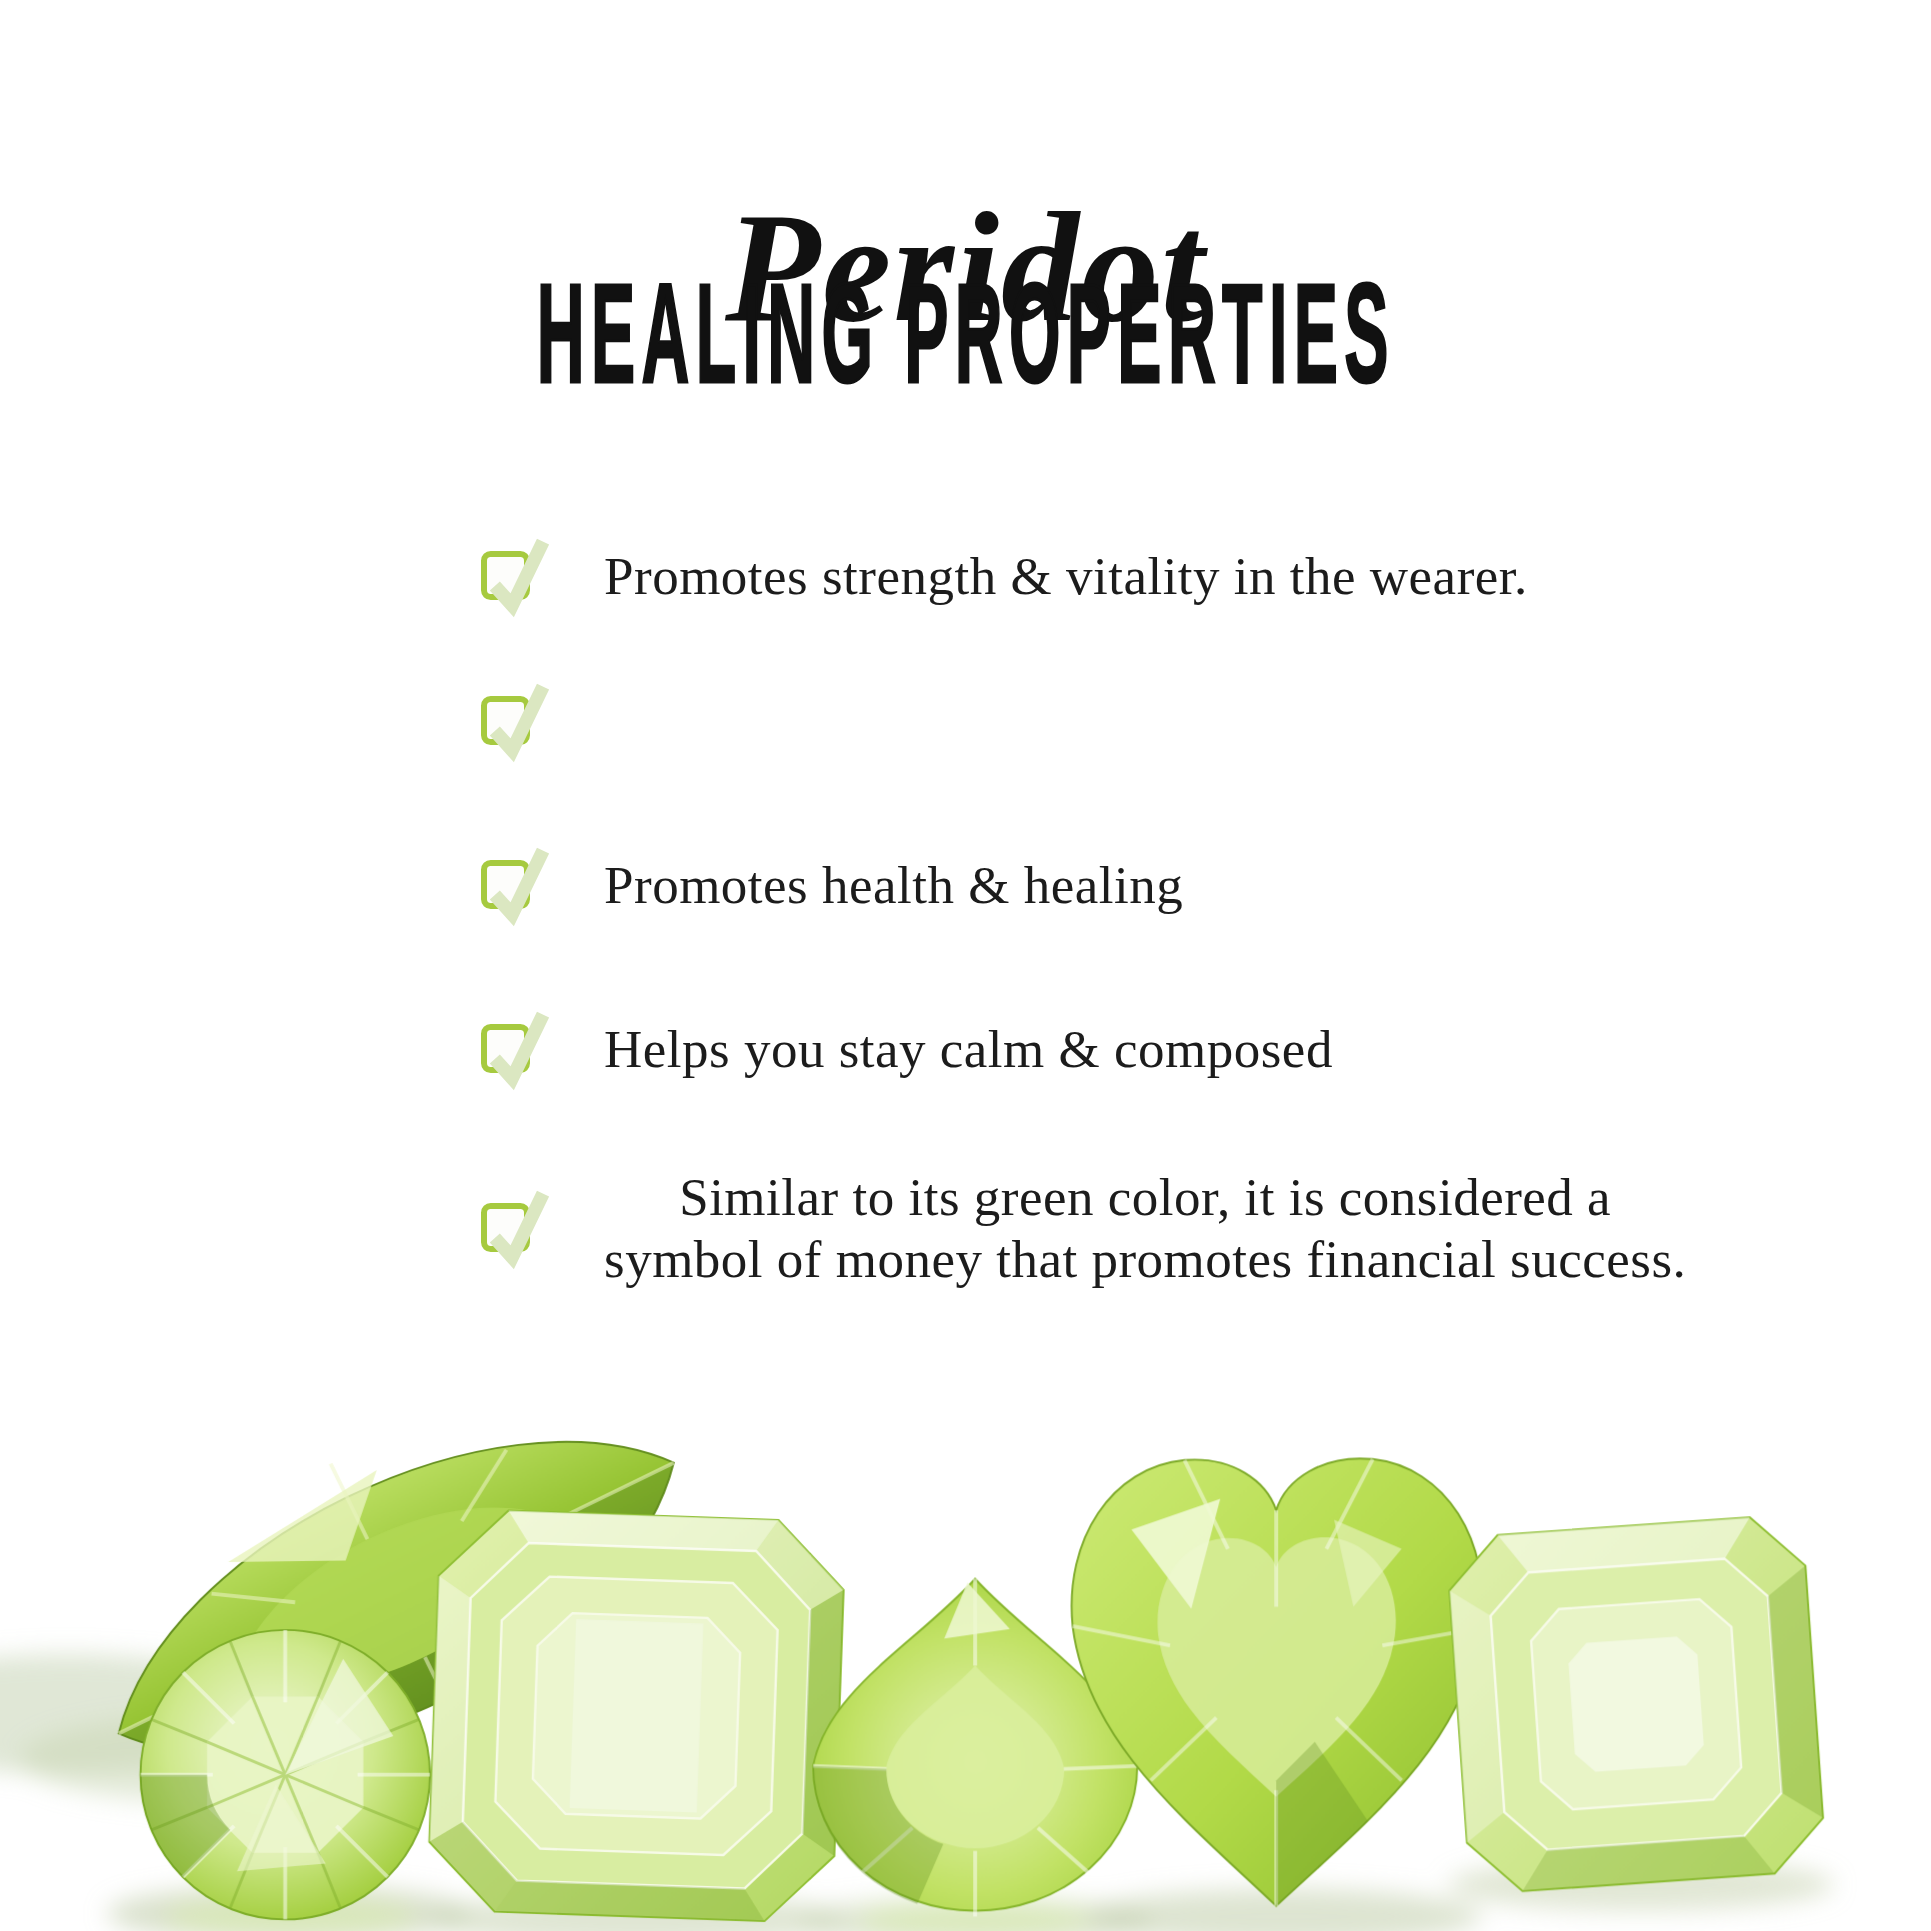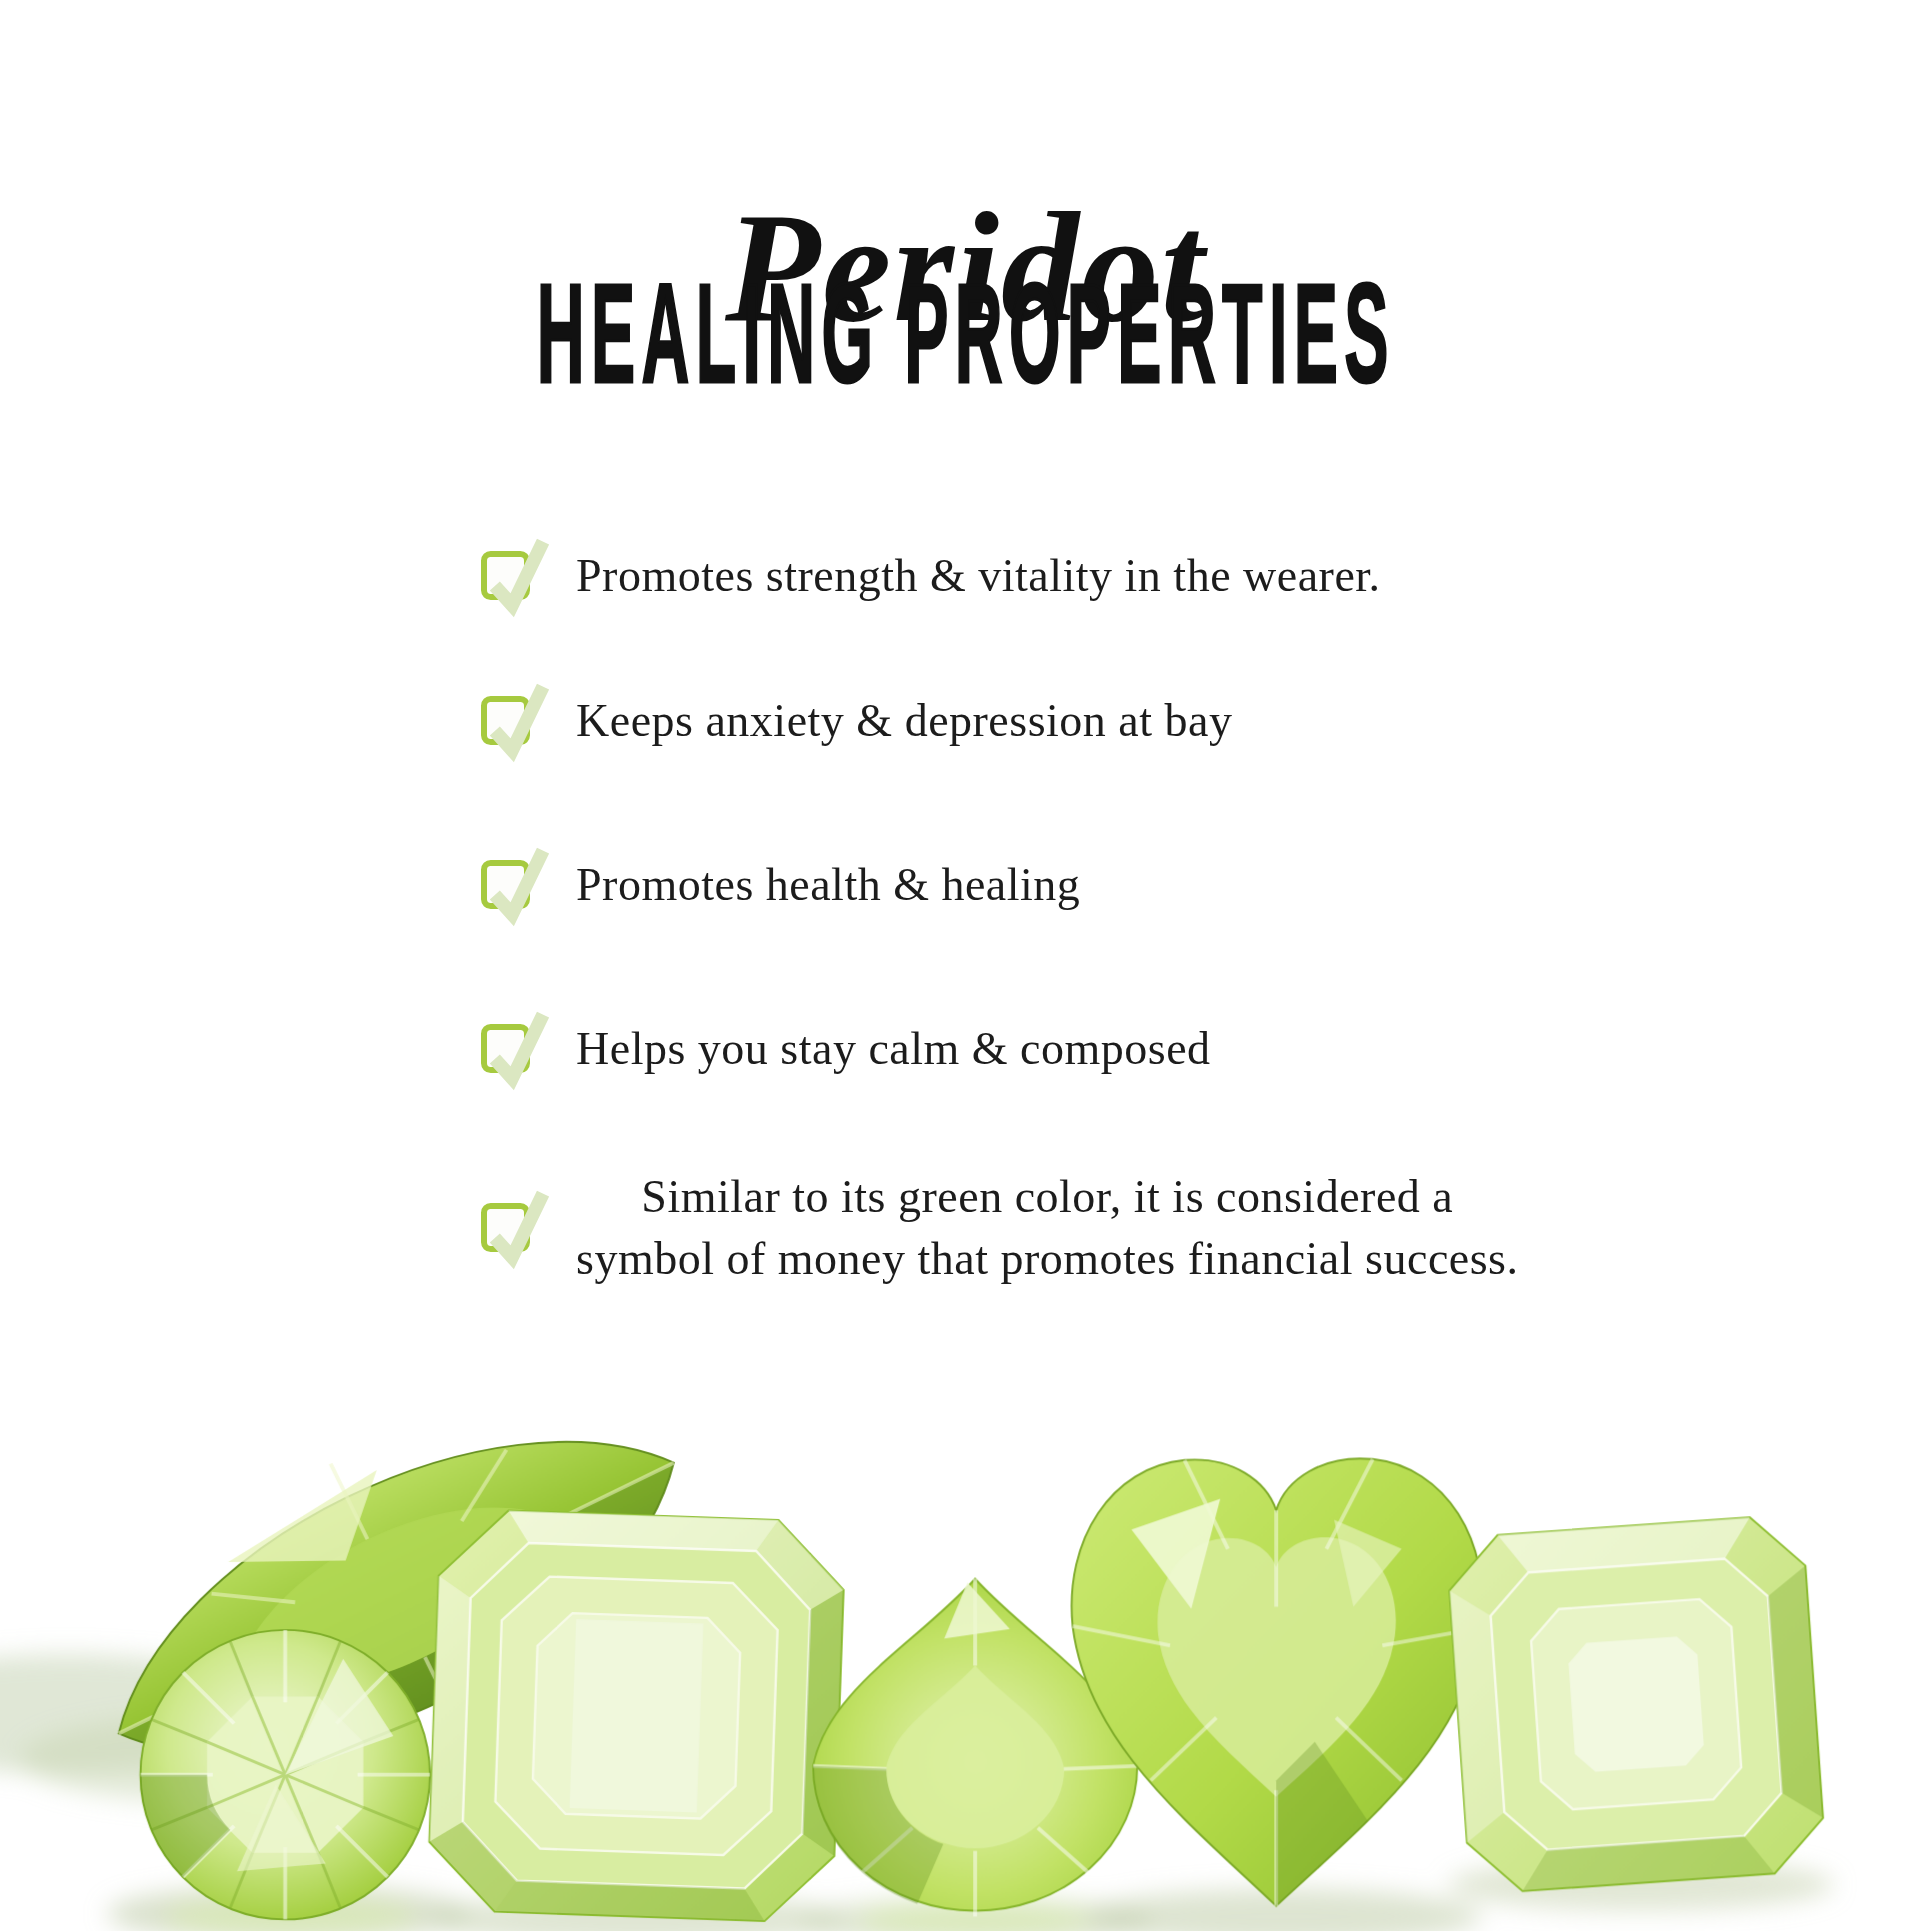--- a/index.html
+++ b/index.html
@@ -54,22 +54,22 @@
   .checkbox{
     position:relative;flex:none;
     width:37px;height:37px;
     border:6.8px solid #a6ca3f;
     border-radius:9.7px;
     background:#fdfdfb;
   }
   .checkbox svg{position:absolute;left:-1.9px;top:-25px;overflow:visible;}
   .item-label{
     flex:none;
-    margin-left:46px;
-    font-size:46px;line-height:62px;
+    margin-left:74px;
+    font-size:53px;line-height:62px;
     white-space:pre-line;
     color:#1c1c1c;
     letter-spacing:0.5px;
   }
   
   .gems{position:absolute;left:0;top:1352px;width:1931px;height:579px;}
 </style>
 </head>
 <body>
 
@@ -91,21 +91,20 @@
       </span>
       <span class="item-label">Promotes strength &amp; vitality in the wearer.</span>
     </li>
 
     <li class="check-row r2">
       <span class="checkbox">
         <svg width="64" height="81" viewBox="0 0 66 84">
           <path d="M 10 56 L 28 76 L 60 10" fill="none" stroke="#dbe7c1" stroke-width="14"></path>
         </svg>
       </span>
-      <span class="item-label">Keeps anxiety &amp; depression at bay</span>
     </li>
 
     <li class="check-row r3">
       <span class="checkbox">
         <svg width="64" height="81" viewBox="0 0 66 84">
           <path d="M 10 56 L 28 76 L 60 10" fill="none" stroke="#dbe7c1" stroke-width="14"></path>
         </svg>
       </span>
       <span class="item-label">Promotes health &amp; healing</span>
     </li>

